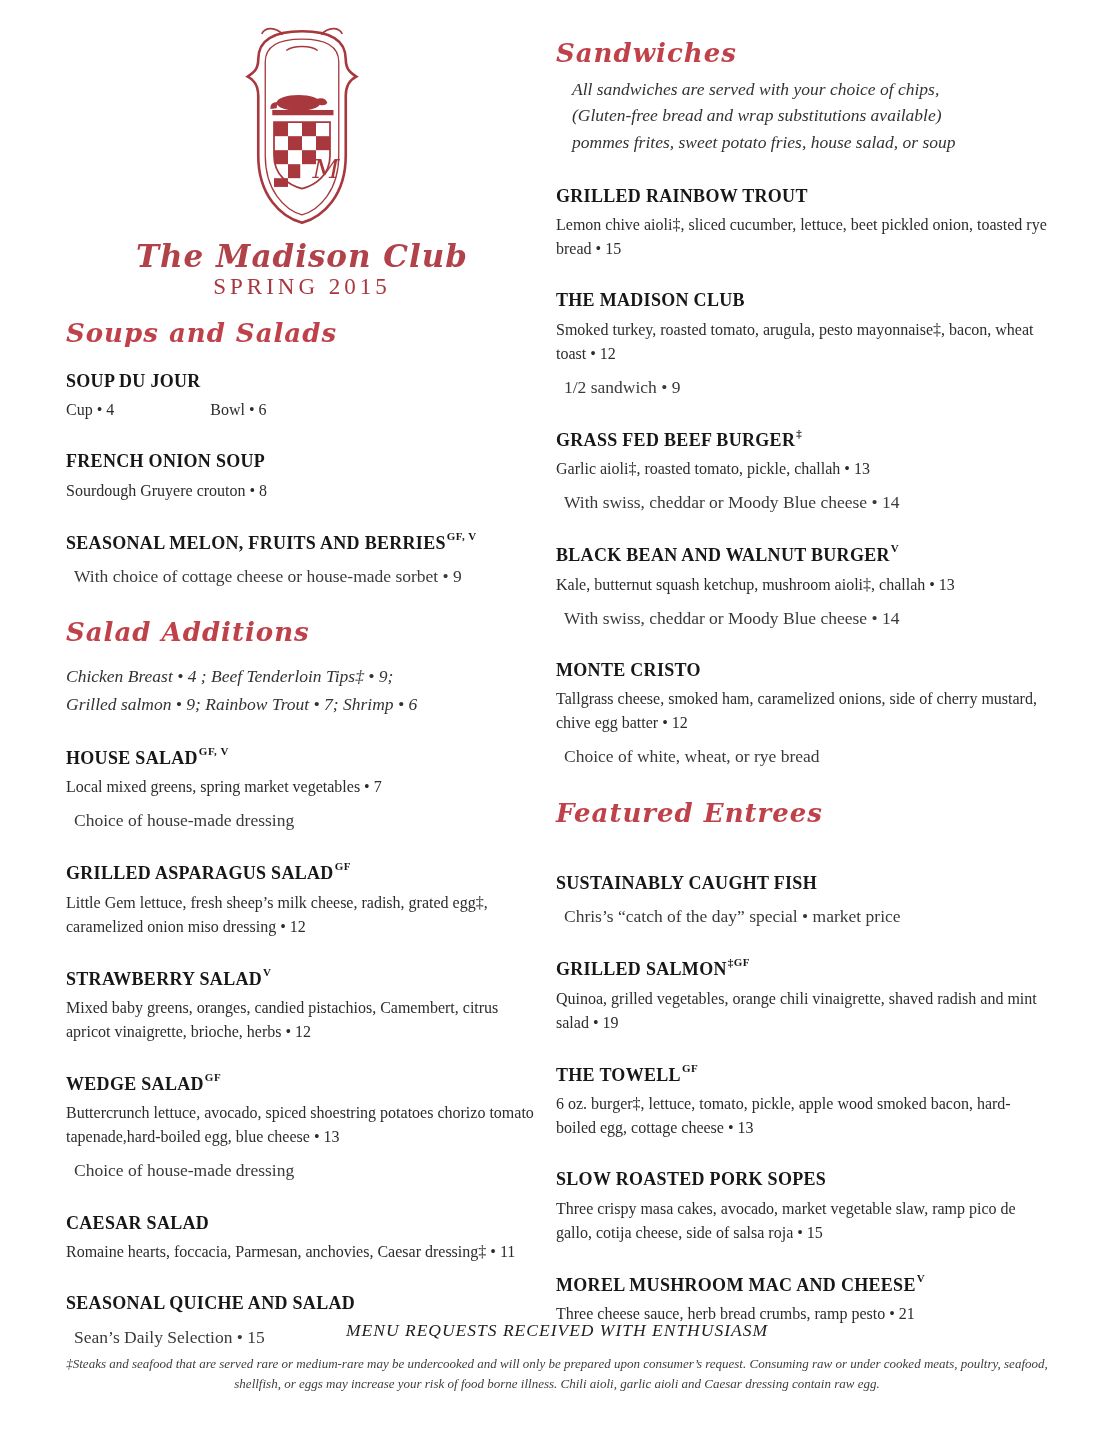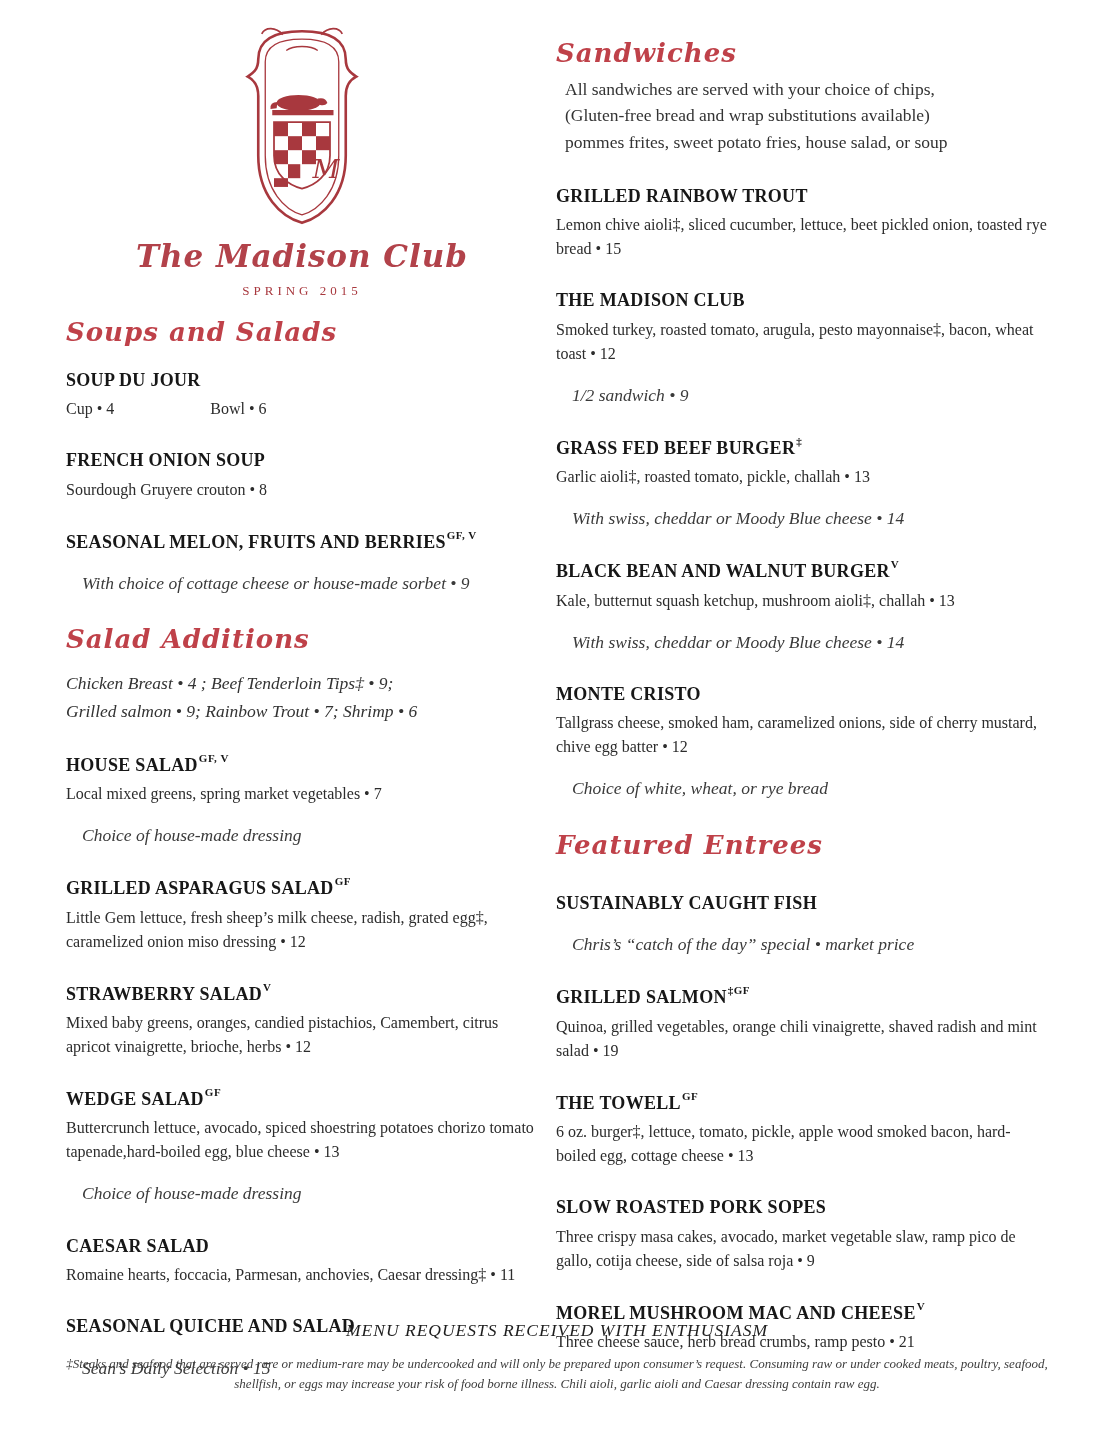--- a/index.html
+++ b/index.html
@@ -12,44 +12,44 @@
   .col-left{width:472px;flex:none}
   .col-right{width:492px;flex:none;margin-left:18px;padding-top:14px}
 
   
   .brand{text-align:center}
   .crest{display:inline-block;line-height:0}
   .brand-name{
     font-family:"DejaVu Serif",serif;font-style:italic;font-weight:bold;
     color:#b2424a;font-size:31px;margin-top:4px;letter-spacing:1px;
   }
-  .season{color:#a8383e;font-size:13px;letter-spacing:4px;margin-top:9px}
+  .season{color:#a8383e;font-size:23px;letter-spacing:4px;}
 
   
   .script-heading{
     font-family:"DejaVu Serif",serif;font-style:italic;font-weight:bold;
     color:#bf4149;font-size:26px;letter-spacing:1px;margin:0;
   }
   .h-soups{margin:18px 0 22px}
   .h-additions{margin:6px 0 16px}
   .h-sandwiches{margin:0 0 8px}
-  .h-entrees{margin:14px 0 32px}
+  .h-entrees{margin:14px 0 44px}
 
   
   .item{margin-bottom:28px}
   .item-title{
     margin:0 0 5px;font-size:18px;font-weight:bold;color:#171717;
     letter-spacing:0.3px;line-height:1.3;
   }
   .diet{font-size:11px;font-weight:bold;letter-spacing:0.5px;position:relative;top:-2px;margin-left:1px}
   .item-desc{margin:0;font-size:16px;line-height:1.5;color:#2c2c2c}
-  .item-note{margin:16px;font-size:17.5px;line-height:1.5;font-style:italic;color:#3a3a3a}
+  .item-note{margin:8px;font-size:17.5px;line-height:1.5;color:#3a3a3a}
   .soup-gap{margin-left:96px}
   .additions{font-size:17.5px;line-height:1.55;font-style:italic;color:#333;margin:0 0 28px}
-  .intro{font-size:17.5px;line-height:1.5;color:#333;margin:0 5px 30px;padding-left:4px}
+  .intro{font-size:17.5px;line-height:1.5;font-style:italic;color:#333;margin:0 12px 30px;padding-left:4px}
 
   
   .footer{position:absolute;left:0;top:1320px;width:100%;text-align:center}
   .tagline{font-style:italic;font-size:17.5px;letter-spacing:1px;color:#1e1e1e;margin:0}
   .disclaimer{
     font-style:italic;font-size:13px;color:#3d3d3d;width:1030px;
     margin:13px auto 0;line-height:1.55;
   }
 </style>
 </head>
@@ -201,21 +201,21 @@
       <p class="item-desc">Quinoa, grilled vegetables, orange chili vinaigrette, shaved radish and mint salad • 19</p>
     </article>
 
     <article class="item">
       <h3 class="item-title"><span>THE TOWELL</span><sup class="diet">GF</sup></h3>
       <p class="item-desc">6 oz. burger‡, lettuce, tomato, pickle, apple wood smoked bacon, hard-boiled egg, cottage cheese • 13</p>
     </article>
 
     <article class="item">
       <h3 class="item-title">SLOW ROASTED PORK SOPES</h3>
-      <p class="item-desc">Three crispy masa cakes, avocado, market vegetable slaw, ramp pico de gallo, cotija cheese, side of salsa roja • 9</p>
+      <p class="item-desc">Three crispy masa cakes, avocado, market vegetable slaw, ramp pico de gallo, cotija cheese, side of salsa roja • 15</p>
     </article>
 
     <article class="item">
       <h3 class="item-title"><span>MOREL MUSHROOM MAC AND CHEESE</span><sup class="diet">V</sup></h3>
       <p class="item-desc">Three cheese sauce, herb bread crumbs, ramp pesto • 21</p>
     </article>
 
   </div>
 </div>
 

